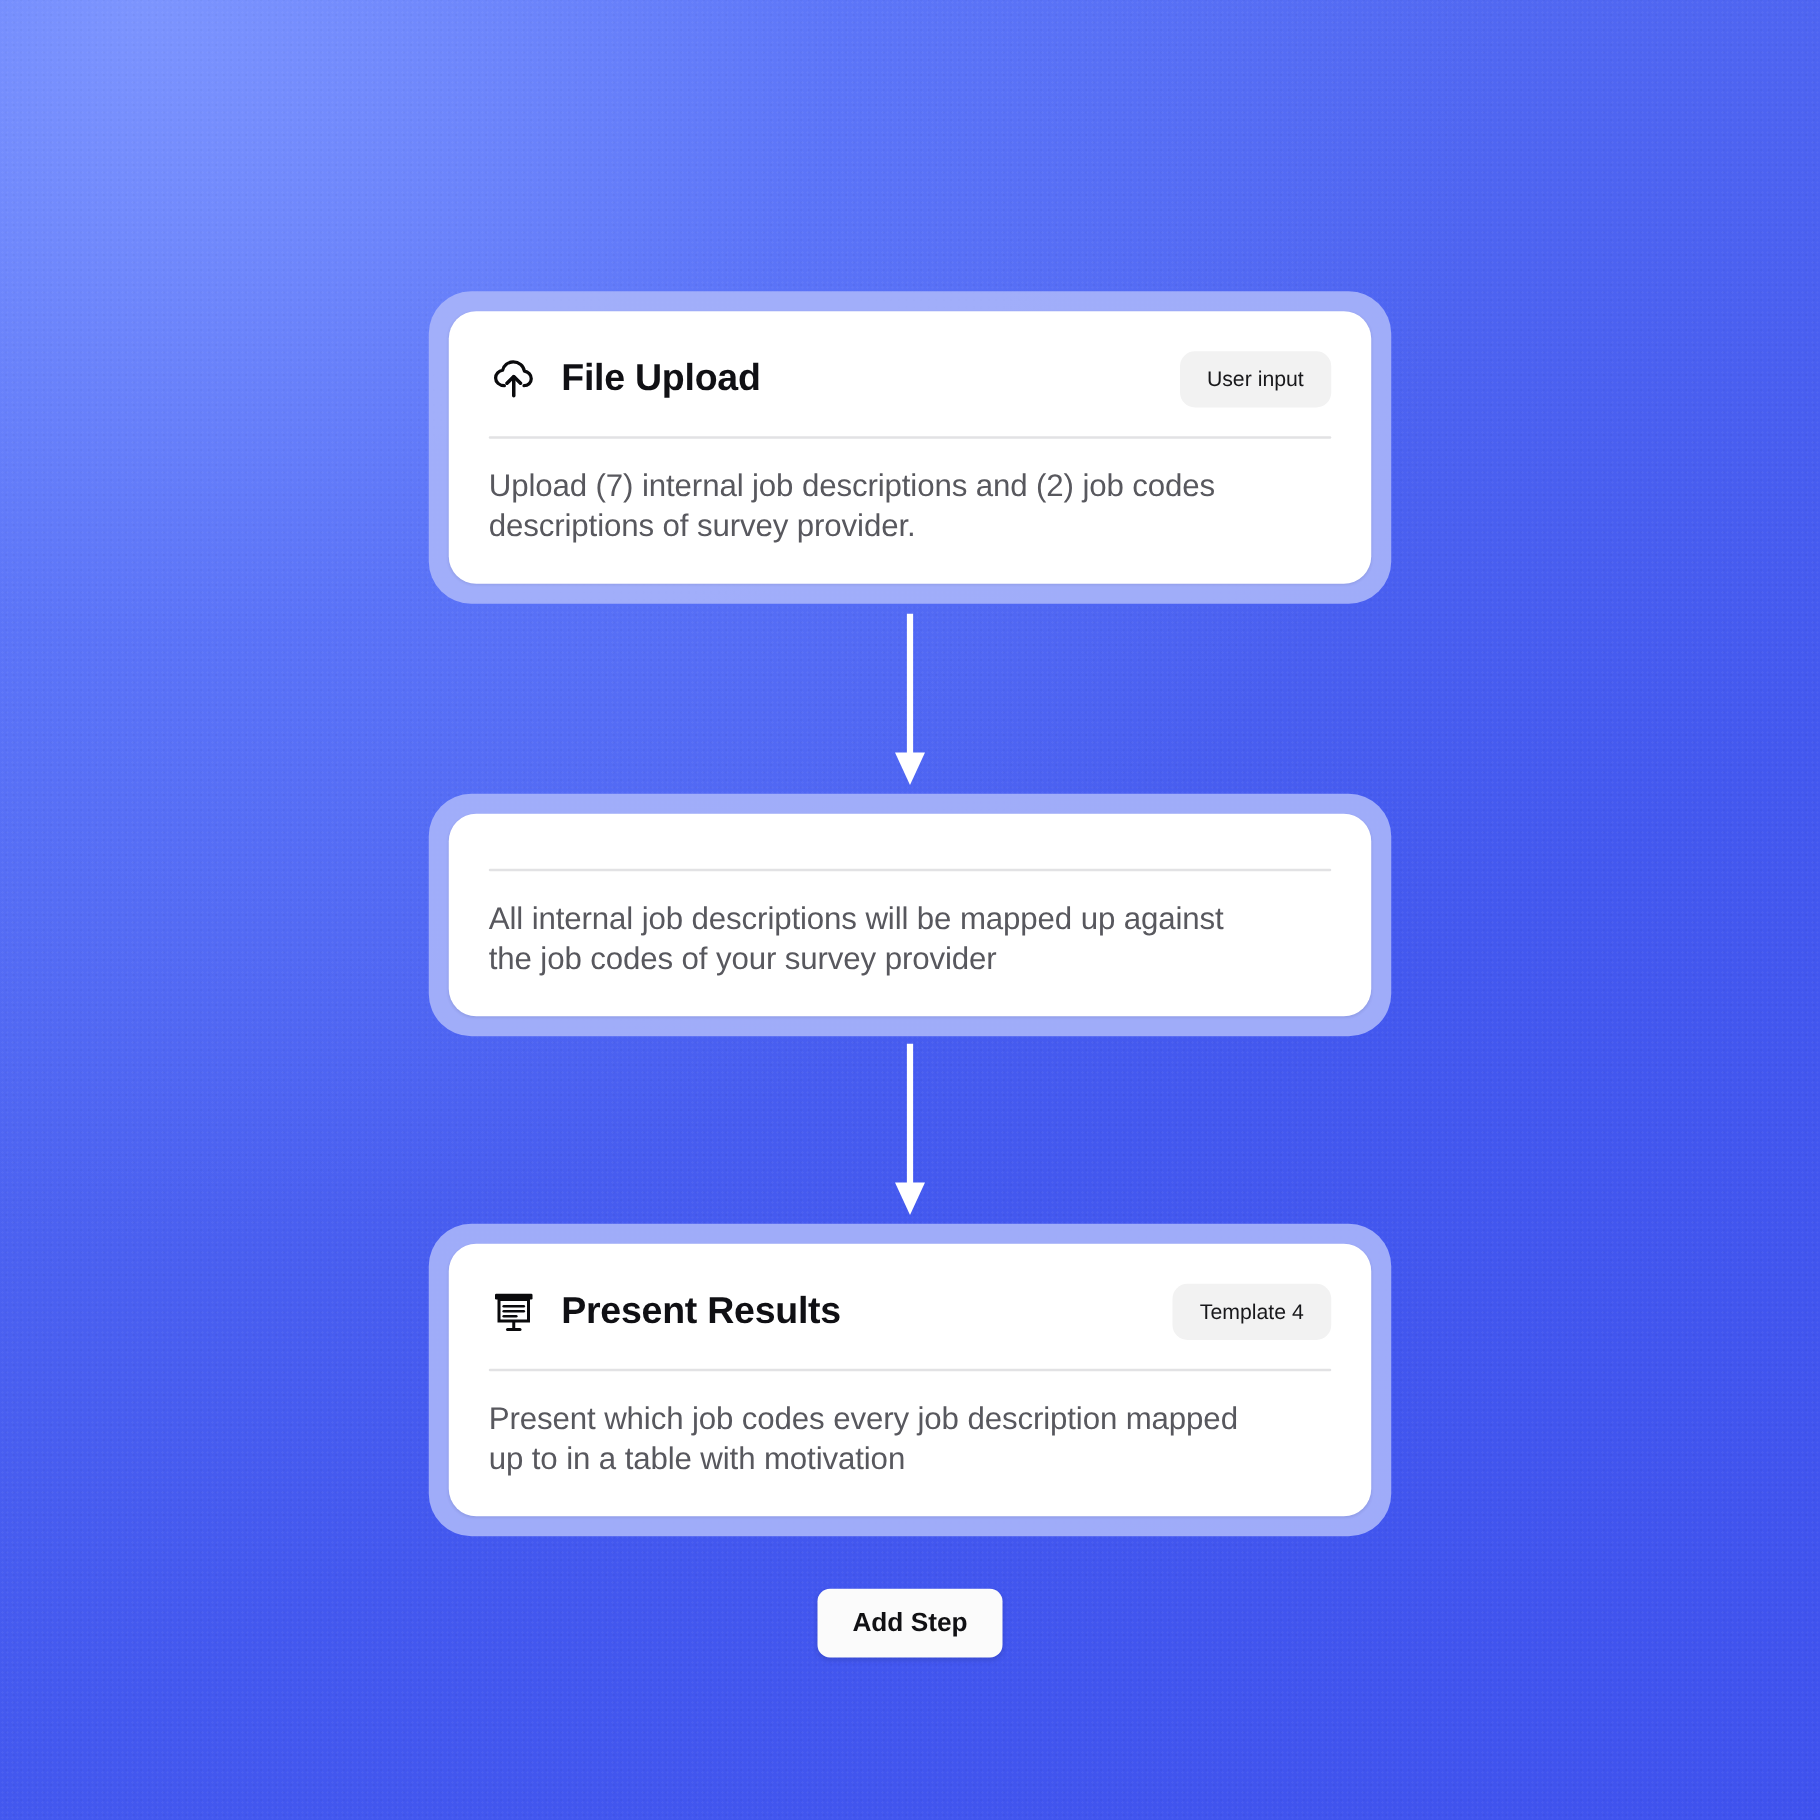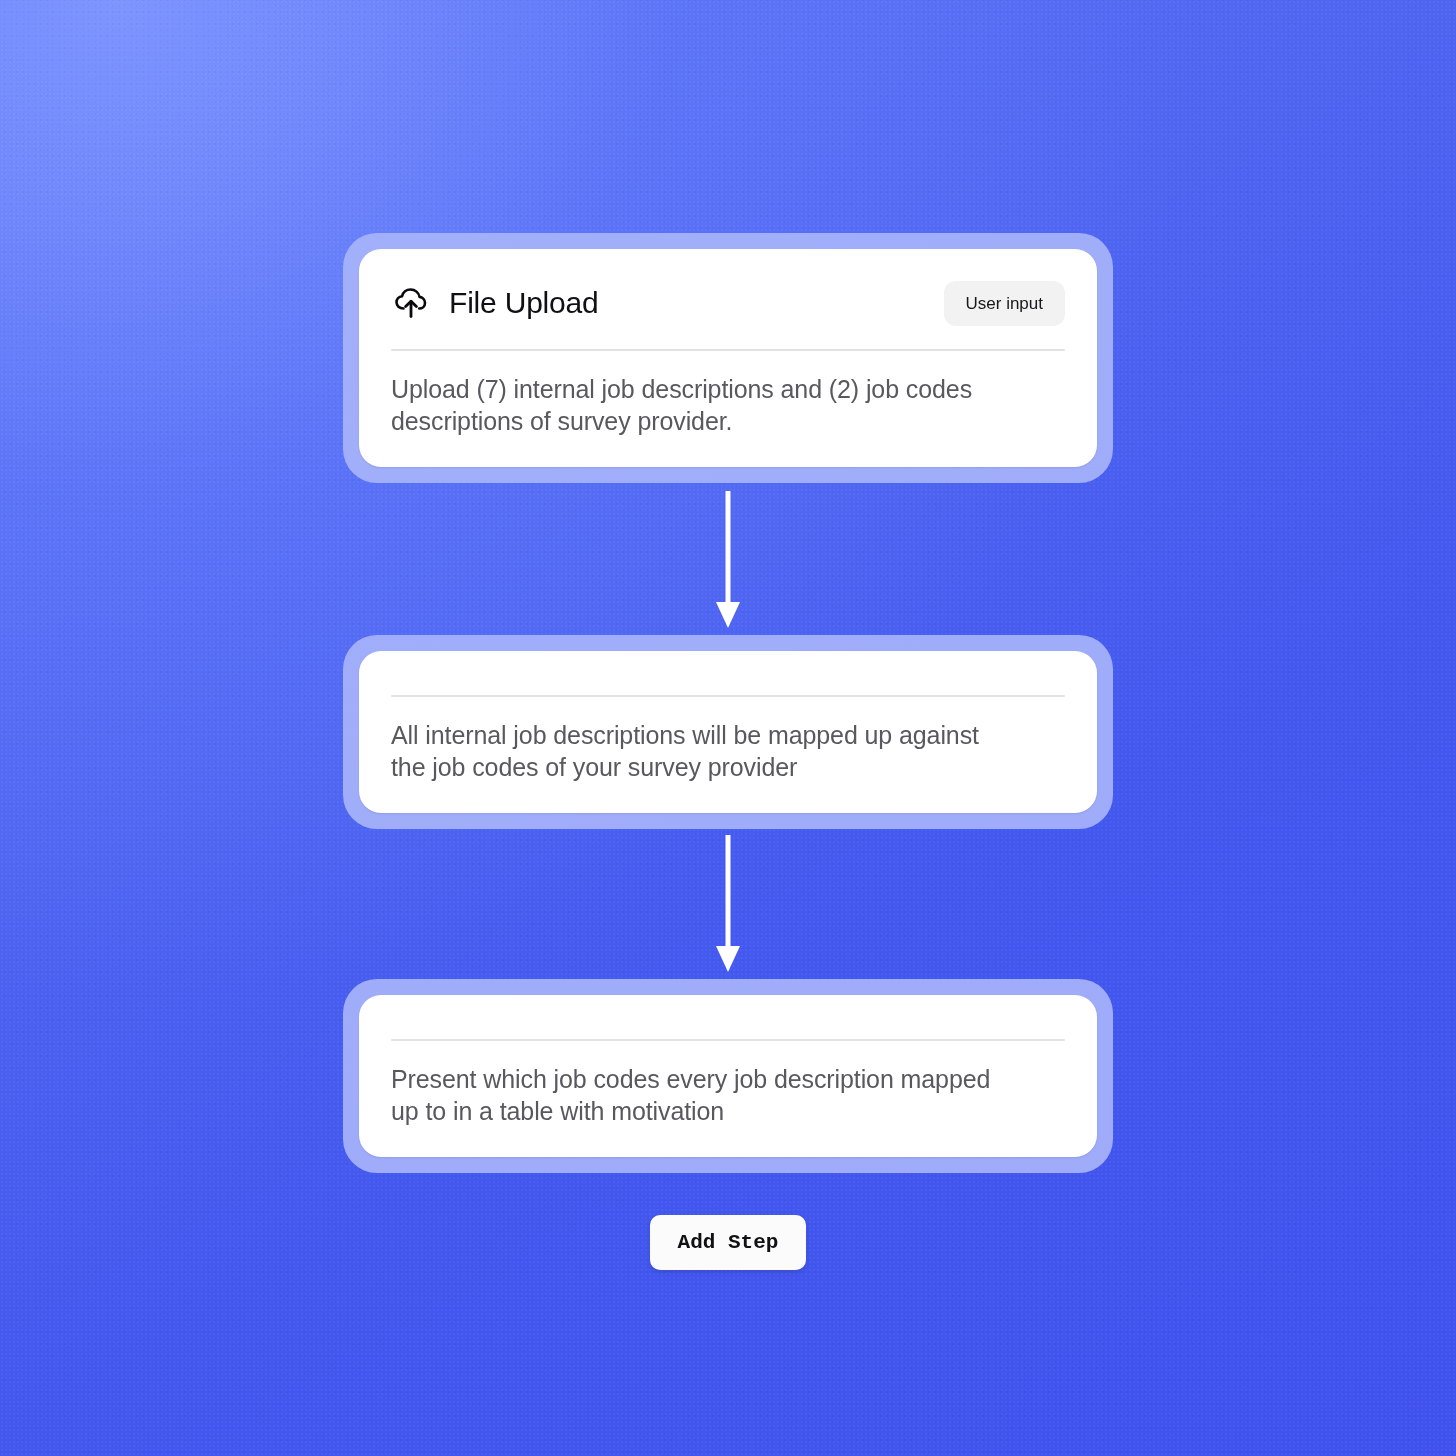--- a/index.html
+++ b/index.html
@@ -80,21 +80,21 @@
     flex: 0 0 40px;
     display: flex;
     align-items: center;
     justify-content: center;
     margin-right: 18px;
   }
   .icon-box svg { display: block; }
 
   .card-title {
     font-size: 30px;
-    font-weight: normal;
+    font-weight: bold;
     color: #101014;
     letter-spacing: -0.2px;
     line-height: 1;
     white-space: nowrap;
   }
 
   .spacer { flex: 1 1 auto; }
 
   .badge {
     background: #f2f2f2;
@@ -139,21 +139,21 @@
     background: #fbfbfb;
     color: #111114;
     font-size: 21px;
     font-weight: bold;
     border: none;
     border-radius: 10px;
     padding: 17px 28px;
     line-height: 1;
     cursor: pointer;
     box-shadow: 0 2px 4px rgba(20,30,80,0.18);
-    font-family: Liberation Mono, monospace;
+    font-family: Liberation Sans, sans-serif;
   }
 </style>
 </head>
 <body>
 
 <div id="canvas">
   <div class="flow">
 
     <div class="card-wrap" style="margin-top:233px;">
       <div class="card">
@@ -190,20 +190,36 @@
 
     <span class="arrow arrow-gap-2">
       <svg width="40" height="146" viewBox="0 0 40 146" fill="none">
         <path d="M20 2 V118" stroke="#ffffff" stroke-width="5"></path>
         <path d="M8 113 L20 139 L32 113 Z" fill="#ffffff"></path>
       </svg>
     </span>
 
     <div class="card-wrap">
       <div class="card">
+        <div class="card-head">
+          <span class="icon-box">
+            <svg width="40" height="40" viewBox="0 0 40 40" fill="none">
+              <rect x="5" y="6" width="30" height="4.6" rx="1" fill="#0a0a0c"></rect>
+              <rect x="8.2" y="10.6" width="23.6" height="17.2" stroke="#0a0a0c" stroke-width="2.4" fill="none"></rect>
+              <path d="M12 16 H28" stroke="#0a0a0c" stroke-width="2.1" stroke-linecap="round"></path>
+              <path d="M12 20 H28" stroke="#0a0a0c" stroke-width="2.1" stroke-linecap="round"></path>
+              <path d="M12 24 H22" stroke="#0a0a0c" stroke-width="2.1" stroke-linecap="round"></path>
+              <path d="M20 27.8 V33.4" stroke="#0a0a0c" stroke-width="2.4"></path>
+              <path d="M15 34.6 H25" stroke="#0a0a0c" stroke-width="2.4" stroke-linecap="round"></path>
+            </svg>
+          </span>
+          <span class="card-title">Present Results</span>
+          <span class="spacer"></span>
+          <span class="badge">Template 4</span>
+        </div>
         <div class="divider"></div>
         <div class="card-body">Present which job codes every job description mapped up to in a table with motivation</div>
       </div>
     </div>
 
     <div class="add-step-row">
       <button class="add-step">Add Step</button>
     </div>
 
   </div>

